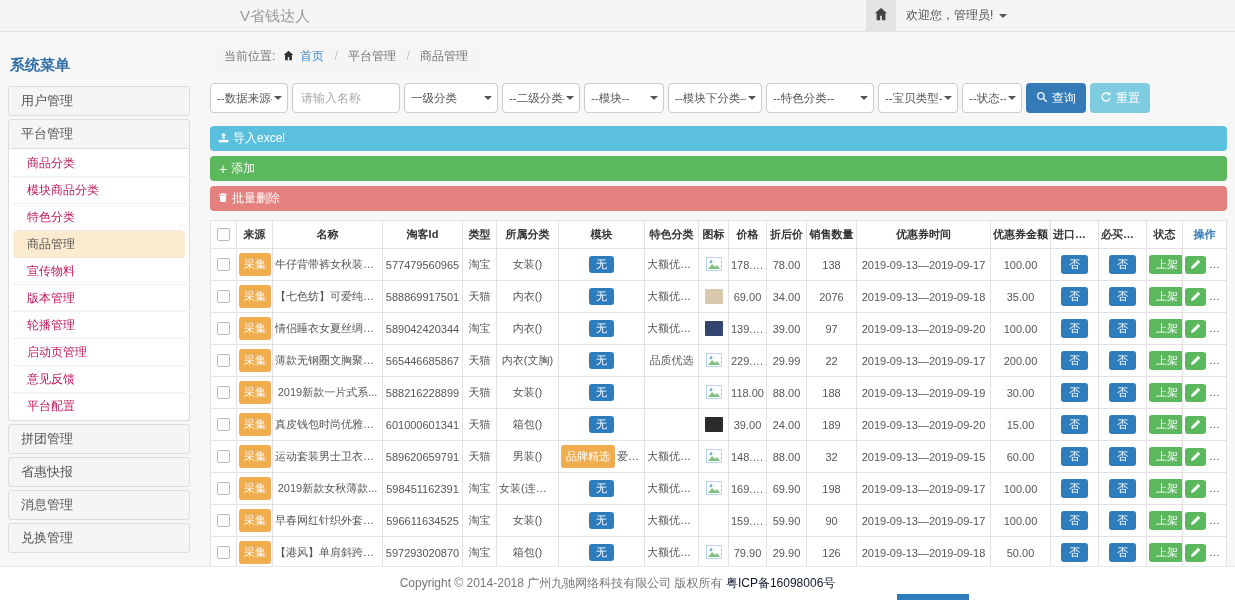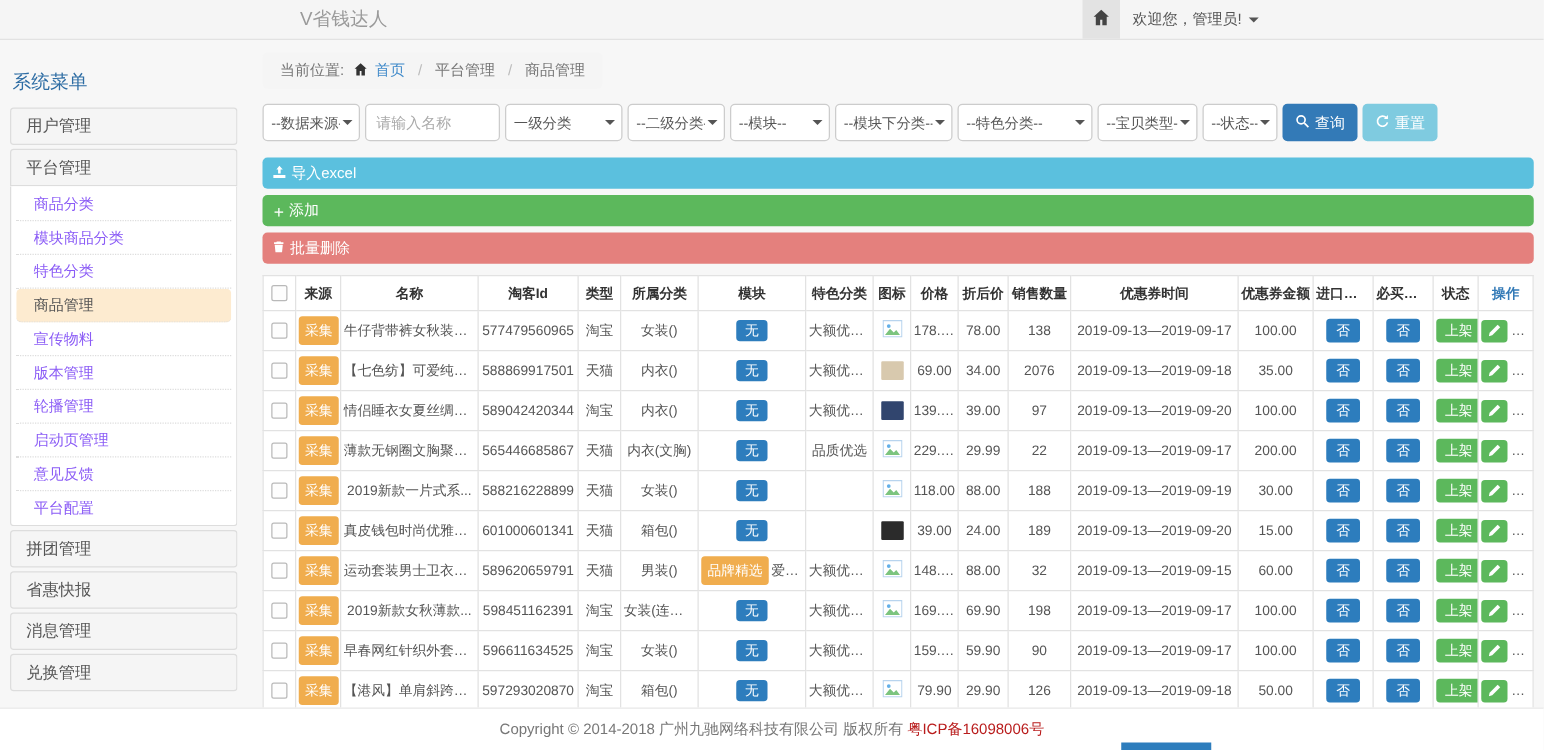--- a/index.html
+++ b/index.html
@@ -11,25 +11,25 @@
     font-size: 12px; color: #555;
   }
   
   .topbar { position:absolute; top:0; left:0; width:100%; height:32px; background:#f5f5f5; border-bottom:1px solid #e2e2e2; }
   .app-title { position:absolute; left:240px; top:0; line-height:31px; font-size:15px; color:#9a9a9a; }
   .home-btn { position:absolute; left:866px; top:0; width:30px; height:31px; background:#e3e3e3; display:flex; align-items:center; justify-content:center; cursor:pointer; }
   .user-menu { position:absolute; left:906px; top:0; height:31px; line-height:31px; color:#555; cursor:pointer; }
   .caret-down { display:inline-block; width:0; height:0; border-left:4px solid transparent; border-right:4px solid transparent; border-top:4px solid #555; margin-left:6px; vertical-align:middle; }
   
   .sidebar { position:absolute; left:8px; top:55px; width:182px; height:520px; overflow:hidden; }
-  .sidebar-title { font-size:15px; font-weight:normal; color:#2e6da4; padding:1px 2px 8px; }
+  .sidebar-title { font-size:15px; font-weight:bold; color:#2e6da4; padding:1px 2px 8px; }
   .sb-group-header { background:#f5f5f5; border:1px solid #ddd; border-radius:3px; padding:6px 12px; font-size:13px; color:#555; margin-top:3px; line-height:16px; cursor:pointer; }
   .sb-group-header.open { border-radius:3px 3px 0 0; }
   .sb-sub { background:#fff; border:1px solid #ddd; border-top:none; border-radius:0 0 3px 3px; padding:1px 4px; }
-  .sb-item { padding:5px 8px 5px 14px; border-bottom:1px dotted #ddd; color:#8b5cf6; font-size:12px; line-height:16px; cursor:pointer; }
+  .sb-item { padding:5px 8px 5px 14px; border-bottom:1px dotted #ddd; color:#be185d; font-size:12px; line-height:16px; cursor:pointer; }
   .sb-item:last-child { border-bottom:none; }
   .sb-item.active { background:#fdebd0; border-radius:4px; color:#555; }
   
   .main { position:absolute; left:210px; top:42px; width:1017px; }
   .breadcrumb { display:inline-block; background:#f5f5f5; border-radius:4px; padding:6px 14px; color:#777; }
   .breadcrumb a { color:#428bca; text-decoration:none; cursor:pointer; }
   .breadcrumb .sep { margin:0 7px; color:#bbb; }
   .breadcrumb svg { vertical-align:-1px; margin-right:3px; }
   
   .filter-bar { margin-top:12px; display:flex; align-items:center; gap:4px; }
@@ -66,21 +66,21 @@
   .jump-chip { background:#e6e6e6; border-radius:3px; padding:4px 7px; color:#555; cursor:pointer; }
   .page-input { width:34px; height:25px; border:1px solid #ccc; border-radius:3px; text-align:center; font-size:12px; font-family:inherit; color:#555; }
   .pager-right { position:absolute; right:0; top:0; display:flex; }
   .pg-btn { border:1px solid #ddd; background:#fff; color:#337ab7; padding:5px 10px; margin-left:-1px; cursor:pointer; font-size:12px; }
   .pg-btn.muted { color:#999; }
   .pg-btn.active { background:#337ab7; border-color:#337ab7; color:#fff; }
   .pg-btn:first-child { border-radius:3px 0 0 3px; margin-left:0; }
   .pg-btn:last-child { border-radius:0 3px 3px 0; }
   
   .footer { position:absolute; left:0; bottom:0; width:100%; height:34px; background:#fff; border-top:1px solid #e7e7e7; text-align:center; line-height:33px; color:#777; font-size:12px; }
-  .footer a { color:#b91c1c; text-decoration:none; cursor:pointer; }
+  .footer a { color:#0f172a; text-decoration:none; cursor:pointer; }
   .blue-strip { position:absolute; left:897px; top:594px; width:72px; height:6px; background:#2d7dbd; }
 </style>
 </head>
 <body>
 
 <div class="topbar">
   <div class="app-title">V省钱达人</div>
   <div class="home-btn">
     <span>
       <svg width="14" height="14" viewBox="0 0 16 16">

